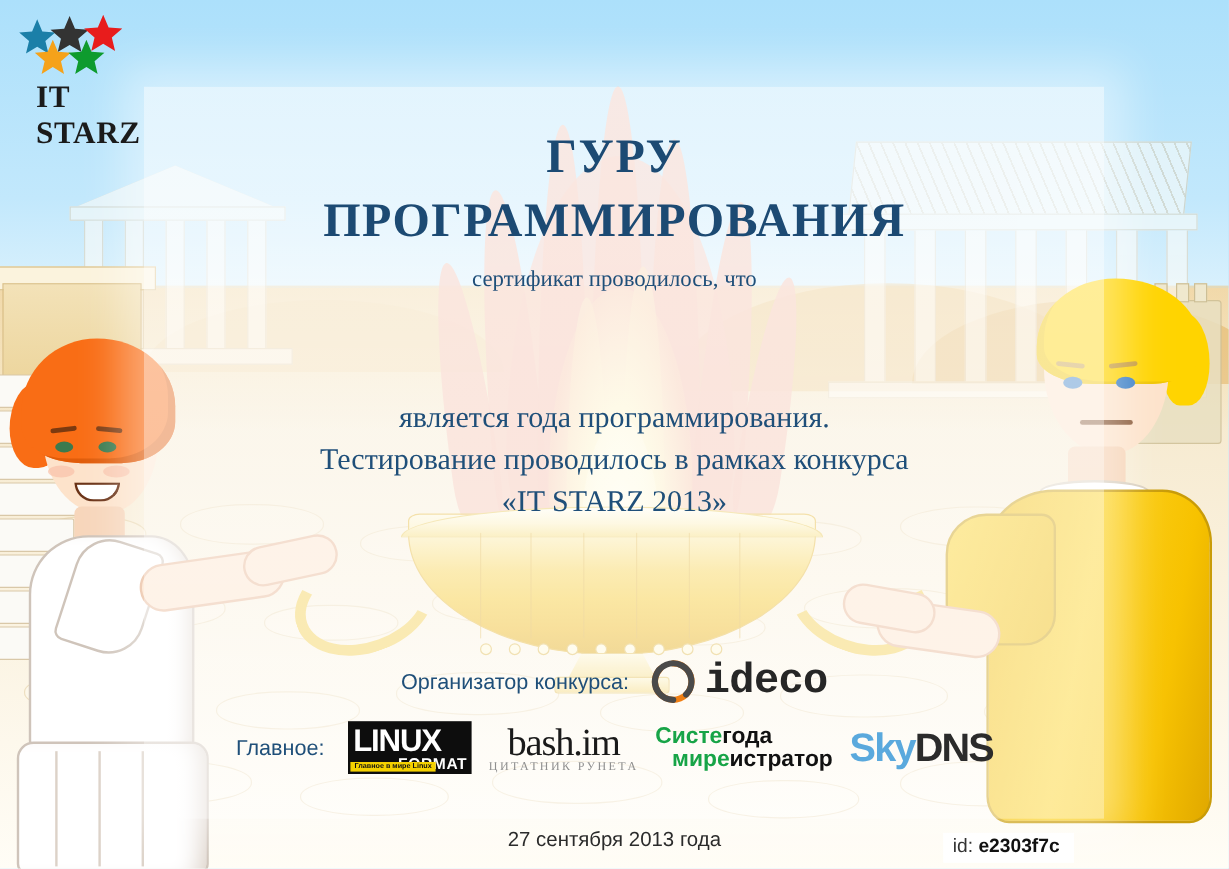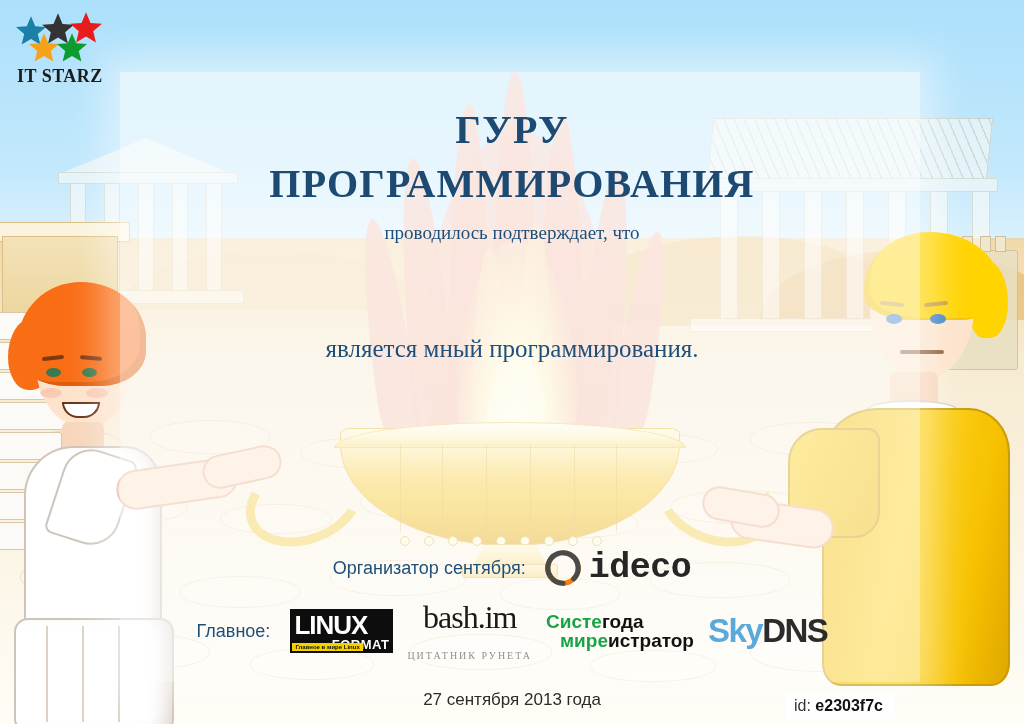--- a/index.html
+++ b/index.html
@@ -257,23 +257,23 @@
     position:absolute; left:120px; top:72px; width:800px; height:610px;
     background: linear-gradient(180deg, rgba(255,255,255,0.62) 0%, rgba(255,255,255,0.58) 45%, rgba(255,255,255,0.55) 100%);
     box-shadow: 0 0 34px 18px rgba(255,255,255,0.42);
   }
 
   
   .logo { position:absolute; left:14px; top:14px; width:108px; height:84px; z-index:40; }
   .logo .stars { position:relative; width:100px; height:48px; }
   .star-svg { position:absolute; }
   .logo-text {
-    position:absolute; left:3px; top:52px;
+    position:absolute; left:16px; top:52px;
     font-family:"Liberation Serif", serif;
-    font-weight:bold; font-size:18px; letter-spacing:.5px; color:#1b1b1b;
+    font-weight:bold; font-size:26px; letter-spacing:.5px; color:#1b1b1b;
   }
 
   
   .content { position:absolute; left:0; top:0; width:1024px; height:724px; z-index:30; }
   .txt { position:absolute; text-align:center; width:100%; color:#1c4a73; font-family:"Liberation Serif", serif; }
 
   .t-guru {
     top:106px; font-size:40px; font-weight:bold; letter-spacing:1.5px; color:#1c4a73;
   }
   .t-prog {
@@ -326,21 +326,21 @@
     color:#fff; letter-spacing:.5px;
   }
   .lxf-tag {
     position:absolute; left:2px; bottom:2px; background:#f5d100; color:#111;
     font-size:6px; font-family:"Liberation Sans", sans-serif; font-weight:bold;
     padding:1px 3px; letter-spacing:0;
   }
 
   .bash { text-align:center; line-height:1; }
   .bash-main { font-family:"Liberation Serif", serif; font-size:32px; color:#1a1a1a; letter-spacing:-1px;}
-  .bash-sub  { font-family:"Liberation Serif", serif; font-size:10px; color:#8f8f8f; letter-spacing:2px; margin-top:18px;}
+  .bash-sub  { font-family:"Liberation Serif", serif; font-size:10px; color:#8f8f8f; letter-spacing:2px; margin-top:1px;}
 
   .sysadm { line-height:1.0; }
   .sysadm .l1 { font-family:"Liberation Sans", sans-serif; font-weight:bold; font-size:19px; color:#111; }
   .sysadm .l1 b { color:#17a447; }
   .sysadm .l2 { font-family:"Liberation Sans", sans-serif; font-weight:bold; font-size:19px; color:#111; margin-left:14px;}
   .sysadm .l2 b { color:#17a447; }
 
   .skydns { font-family:"Liberation Sans", sans-serif; font-weight:bold; font-size:33px; letter-spacing:-1.5px; }
   .skydns .sky { color:#5aa9dd; position:static; width:auto; height:auto; background:none; }
   .skydns .dns { color:#2b2b2b; }
@@ -545,25 +545,27 @@
           <polygon points="12,1.5 15,8.6 22.6,9.2 16.8,14.2 18.6,21.6 12,17.6 5.4,21.6 7.2,14.2 1.4,9.2 9,8.6" fill="#0e9b2e"></polygon>
         </svg>
     </div>
     <div class="logo-text">IT STARZ</div>
   </div>
 
   <div class="content">
 
     <div class="txt t-prog">ПРОГРАММИРОВАНИЯ</div>
     <div class="txt t-guru">ГУРУ</div>
-    <div class="txt t-confirm">проводилось подтверждает, что</div>
-    <div class="txt t-line1">является мный программирования.</div>
+    <div class="txt t-confirm">сертификат проводилось, что</div>
+    <div class="txt t-line1">является года программирования.</div>
+    <div class="txt t-line2">Тестирование проводилось в рамках конкурса</div>
+    <div class="txt t-line3">«IT STARZ 2013»</div>
 
     <div class="org-row">
-      <div class="org-label">Организатор сентября:</div>
+      <div class="org-label">Организатор конкурса:</div>
       <div class="ideco">
         <svg width="38" height="38" viewBox="0 0 40 40">
           <path d="M20 4 a16 16 0 1 1 -11.3 4.7" fill="none" stroke="#f07f14" stroke-width="5.4" stroke-linecap="round"></path>
           <path d="M20 36 a16 16 0 1 1 11.3 -4.7" fill="none" stroke="#4a4a4a" stroke-width="5.4" stroke-linecap="round"></path>
         </svg>
         <div class="ideco-text">ideco</div>
       </div>
     </div>
 
     <div class="part-row">

